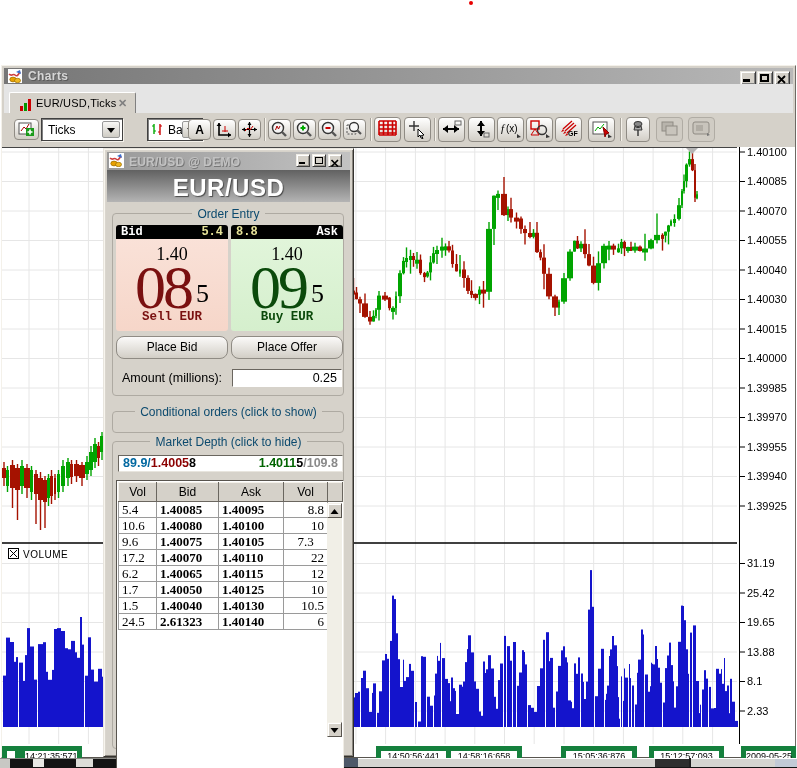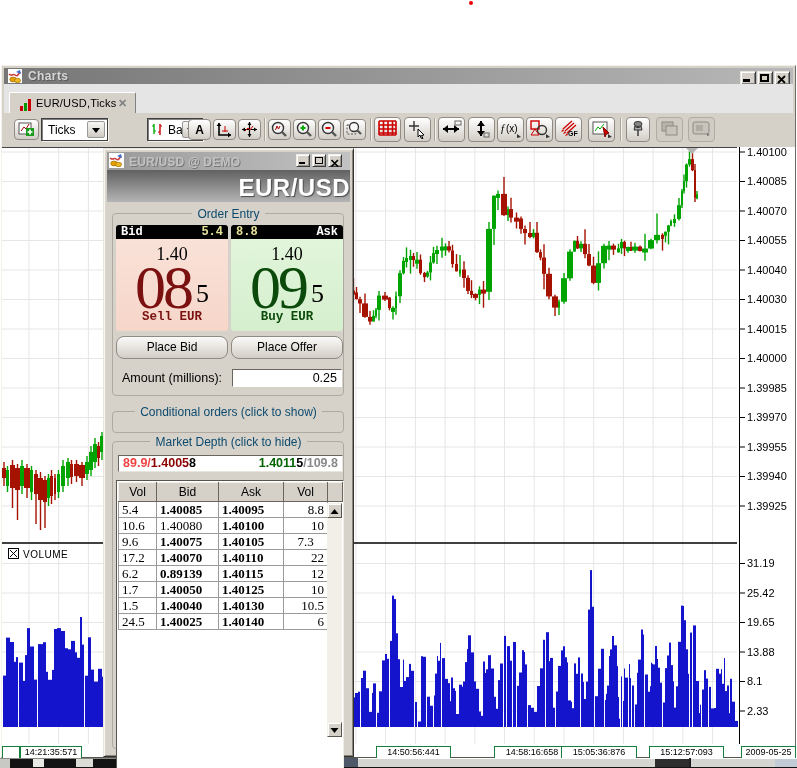--- a/index.html
+++ b/index.html
@@ -24,32 +24,32 @@
   background:linear-gradient(#ffffff,#d2cec6); border:1px solid #8f8b84; border-radius:4px; }
 .tsep { position:absolute; top:5px; width:2px; height:23px; border-left:1px solid #a8a49c; border-right:1px solid #f4f1ea; }
 .combo { position:absolute; top:5px; height:23px; background:#fff;
   border:1px solid #404040; box-shadow: inset 1px 1px 0 #808080, 1px 1px 0 #f4f1ea; }
 .combo .arrowbox { position:absolute; right:2px; top:2px; width:18px; height:17px;
   background:linear-gradient(#f8f7f5,#cfccc4); border:1px solid #999; border-radius:2px; }
 .combo .ctext { position:absolute; left:6px; top:4px; font-size:12px; color:#000; }
 .arr-dn { width:0; height:0; border-left:4px solid transparent; border-right:4px solid transparent; border-top:5px solid #000; position:absolute; left:4px; top:6px; }
 #client { position:absolute; left:0px; top:81px; width:793px; height:598px; background:#fff; }
 #taxis { position:absolute; left:0px; top:679px; width:793px; height:12px; background:#fff; }
-.tlbl { position:absolute; top:1px; height:20px; border:1px solid #15803d; background:#fff; font-size:9px; line-height:10px; text-align:center; color:#000; white-space:nowrap; }
+.tlbl { position:absolute; top:1px; height:20px; border:5px solid #15803d; background:#fff; font-size:9px; line-height:10px; text-align:center; color:#000; white-space:nowrap; }
 #desk { position:absolute; left:0; top:758px; width:797px; height:10px; background:#131313; }
 
 #dlg { position:absolute; left:103px; top:148px; width:251px; height:609px; background:#d6d2ca;
   border:1px solid; border-color:#e8e5de #35332f #35332f #e8e5de; box-shadow: inset 1px 1px 0 #f8f5ee, inset -1px -1px 0 #8a867e, inset 2px 2px 0 #dad6ce; }
 #dtitle { position:absolute; left:3px; top:3px; width:243px; height:18px; background:linear-gradient(90deg,#9a9a9a,#c2c2c2); }
 #dtitle .dicon { position:absolute; left:2px; top:1px; width:15px; height:15px; background:#fff; }
 #dtitle .dtext { position:absolute; left:22px; top:3px; font-size:12px; font-weight:bold; color:#c2c2c2; text-shadow:1px 1px 0 #787878; letter-spacing:0.2px; }
 .dbtn { position:absolute; top:2px; width:14px; height:13px; background:#d5d1c9;
   border:1px solid; border-color:#f0ede6 #3c3c3c #3c3c3c #f0ede6; box-shadow: inset 1px 1px 0 #fff, inset -1px -1px 0 #9a968e; }
 #banner { position:absolute; left:3px; top:21px; width:243px; height:32px; background:linear-gradient(#616161,#b4b4b4); }
-#banner span { position:absolute; width:100%; text-align:right; top:0px; font-size:24px; font-weight:bold; color:#fff; text-shadow:1px 1px 1px #4a4a4a; letter-spacing:0.5px; top:4px; }
+#banner span { position:absolute; width:100%; text-align:center; top:0px; font-size:24px; font-weight:bold; color:#fff; text-shadow:1px 1px 1px #4a4a4a; letter-spacing:0.5px; top:4px; }
 .grpbox { position:absolute; border:1px solid #aeaaa2; border-radius:4px; }
 .grplbl { position:absolute; width:100%; text-align:center; font-size:12px; color:#0c4a6e; }
 .pricepanel { position:absolute; top:76px; width:112px; height:106px; border-radius:3px; }
 .phead { position:absolute; top:0; left:0; width:100%; height:14px; background:#000; border-radius:3px 3px 0 0;
   font-family:"Liberation Mono",monospace; font-weight:bold; font-size:12px; line-height:14px; }
 .bigprice { position:absolute; width:100%; text-align:center; font-family:"Liberation Serif",serif; }
 .pbtn { position:absolute; top:187px; width:112px; height:23px; background:linear-gradient(#fbfaf9,#d2cec6);
   border:1px solid #8f8b84; border-radius:8px; font-size:12px; text-align:center; line-height:21px; color:#000; }
 #amtinput { position:absolute; left:128px; top:220px; width:110px; height:18px; background:#fff;
   border:1px solid; border-color:#6a665f #fff #fff #6a665f; font-size:12.5px; line-height:16px; text-align:right; padding-right:4px; }
@@ -96,21 +96,21 @@
         <div class="tabx">✕</div>
       </div>
   </div>
   <div id="toolbar">
       <div class="tbtn" style="left:10px;width:25px;padding:2px 0 0 3px;"><svg width="17" height="15" viewBox="0 0 17 15">
           <rect x="1" y="1" width="12" height="11" fill="#fff" stroke="#555"></rect>
           <path d="M3 9 l3-4 2 2 3-5" stroke="#a00" fill="none"></path>
           <rect x="8" y="6" width="8" height="8" fill="#1a9a1a"></rect>
           <path d="M12 7.5v5M9.5 10h5" stroke="#fff" stroke-width="1.6"></path>
         </svg></div>
-      <div class="combo" style="left:37px;width:67px;">
+      <div class="combo" style="left:37px;width:82px;">
         <div class="ctext">Ticks</div>
         <div class="arrowbox">
           <div class="arr-dn"></div>
         </div>
       </div>
       <div class="combo" style="left:107px;width:56px;margin-left:36px;">
         <div style="position:absolute;left:3px;top:3px;"><svg width="14" height="15" viewBox="0 0 14 15">
             <path d="M3 2v10" stroke="#0a0" stroke-width="1.4"></path>
             <path d="M1 4h2M3 9h2" stroke="#0a0" stroke-width="1.2"></path>
             <path d="M9 2v11" stroke="#c00" stroke-width="1.4"></path>
@@ -729,21 +729,21 @@
         <line x1="737.5" y1="564.0" x2="743" y2="564.0" stroke="#000" stroke-width="1"></line>
         <text x="745" y="567.5" font-size="11" fill="#000">2.33</text>
         <rect x="6.5" y="401.5" width="10" height="10" fill="#fff" stroke="#000" stroke-width="1"></rect>
         <path d="M8 403 l7 7 m0 -7 l-7 7" stroke="#000" stroke-width="1" fill="none"></path>
         <text x="21" y="410.5" font-size="10" fill="#000" letter-spacing="0.5">VOLUME</text>
       </svg></div>
   <div id="taxis">
     <div class="tlbl" style="left:0px;width:18px;"></div>
     <div class="tlbl" style="left:18px;width:62px;">14:21:35:571</div>
     <div class="tlbl" style="left:374px;width:75px;">14:50:56:441</div>
-    <div class="tlbl" style="left:492px;width:76px;">14:58:16:658</div>
+    <div class="tlbl" style="left:444px;width:76px;">14:58:16:658</div>
     <div class="tlbl" style="left:559px;width:76px;">15:05:36:876</div>
     <div class="tlbl" style="left:647px;width:75px;">15:12:57:093</div>
     <div class="tlbl" style="left:739px;width:55px;">2009-05-25</div>
   </div>
 </div>
 
 <div id="desk">
   <div class="abs" style="left:0;top:0;width:797px;height:1px;background:#8a8a86;"></div>
   <div class="abs" style="left:0;top:1px;width:10px;height:9px;background:#c8c8c4;"></div>
   <div class="abs" style="left:33px;top:1px;width:11px;height:8px;background:#e8e8e4;"></div>
@@ -810,21 +810,21 @@
   <div style="position:absolute;left:18px;top:222px;font-size:12.5px;">Amount (millions):</div>
   <div id="amtinput">0.25</div>
 
   <div class="grpbox" style="left:8px;top:262px;width:232px;height:22px;"></div>
   <div class="grplbl" style="top:256px;"><span style="background:#d6d2ca;padding:0 5px;">Conditional orders (click to show)</span></div>
 
   <div class="grpbox" style="left:8px;top:292px;width:232px;height:308px;"></div>
   <div class="grplbl" style="top:286px;"><span style="background:#d6d2ca;padding:0 5px;">Market Depth (click to hide)</span></div>
 
   <div id="mdsummary">
-    <span style="position:absolute;left:4px;"><span style="color:#ef4444;">89.9/</span><span style="color:#8b0000;">1.4005</span><span style="color:#000;">8</span></span>
+    <span style="position:absolute;left:4px;"><span style="color:#0369a1;">89.9/</span><span style="color:#8b0000;">1.4005</span><span style="color:#000;">8</span></span>
     <span style="position:absolute;right:4px;"><span style="color:#006400;margin-left:42px;">1.4011</span><span style="color:#000;">5</span><span style="color:#8a8a8a;">/109.8</span></span>
   </div>
 
   <div id="mdbox">
     <table id="mdtable">
       <tbody>
           <tr>
             <th style="width:38px;">Vol</th>
             <th style="width:62px;">Bid</th>
             <th style="width:65px;">Ask</th>
@@ -832,57 +832,57 @@
             <th style="width:15px;"></th>
           </tr>
       <tr>
             <td style="width:36px;">5.4</td>
             <td style="width:60px;font-weight:bold;">1.40085</td>
             <td style="width:63px;font-weight:bold;">1.40095</td>
             <td style="width:40px;text-align:right;">8.8</td>
           </tr>
           <tr>
             <td style="width:36px;">10.6</td>
-            <td style="width:60px;font-weight:normal;">1.40080</td>
+            <td style="width:60px;font-weight:bold;">1.40080</td>
             <td style="width:63px;font-weight:bold;">1.40100</td>
             <td style="width:40px;text-align:right;">10</td>
           </tr>
           <tr>
             <td style="width:36px;">9.6</td>
             <td style="width:60px;font-weight:bold;">1.40075</td>
             <td style="width:63px;font-weight:bold;">1.40105</td>
             <td style="width:40px;text-align:center;">7.3</td>
           </tr>
           <tr>
             <td style="width:36px;">17.2</td>
             <td style="width:60px;font-weight:bold;">1.40070</td>
             <td style="width:63px;font-weight:bold;">1.40110</td>
             <td style="width:40px;text-align:right;">22</td>
           </tr>
           <tr>
             <td style="width:36px;">6.2</td>
-            <td style="width:60px;font-weight:bold;">0.89139</td>
+            <td style="width:60px;font-weight:bold;">1.40065</td>
             <td style="width:63px;font-weight:bold;">1.40115</td>
             <td style="width:40px;text-align:right;">12</td>
           </tr>
           <tr>
             <td style="width:36px;">1.7</td>
             <td style="width:60px;font-weight:bold;">1.40050</td>
             <td style="width:63px;font-weight:bold;">1.40125</td>
             <td style="width:40px;text-align:right;">10</td>
           </tr>
           <tr>
             <td style="width:36px;">1.5</td>
             <td style="width:60px;font-weight:bold;">1.40040</td>
             <td style="width:63px;font-weight:bold;">1.40130</td>
             <td style="width:40px;text-align:right;">10.5</td>
           </tr>
           <tr>
             <td style="width:36px;">24.5</td>
-            <td style="width:60px;font-weight:bold;">1.40025</td>
+            <td style="width:60px;font-weight:bold;">2.61323</td>
             <td style="width:63px;font-weight:bold;">1.40140</td>
             <td style="width:40px;text-align:right;">6</td>
           </tr>
     </tbody>
       </table>
     <div class="sbar" style="top:22px;height:234px;">
       <div class="sbtn" style="top:0;"><svg width="13" height="13">
             <path d="M6.5 4l4 5h-8z" fill="#000"></path>
           </svg></div>
       <div class="sbtn" style="bottom:0;top:auto;"><svg width="13" height="13">

